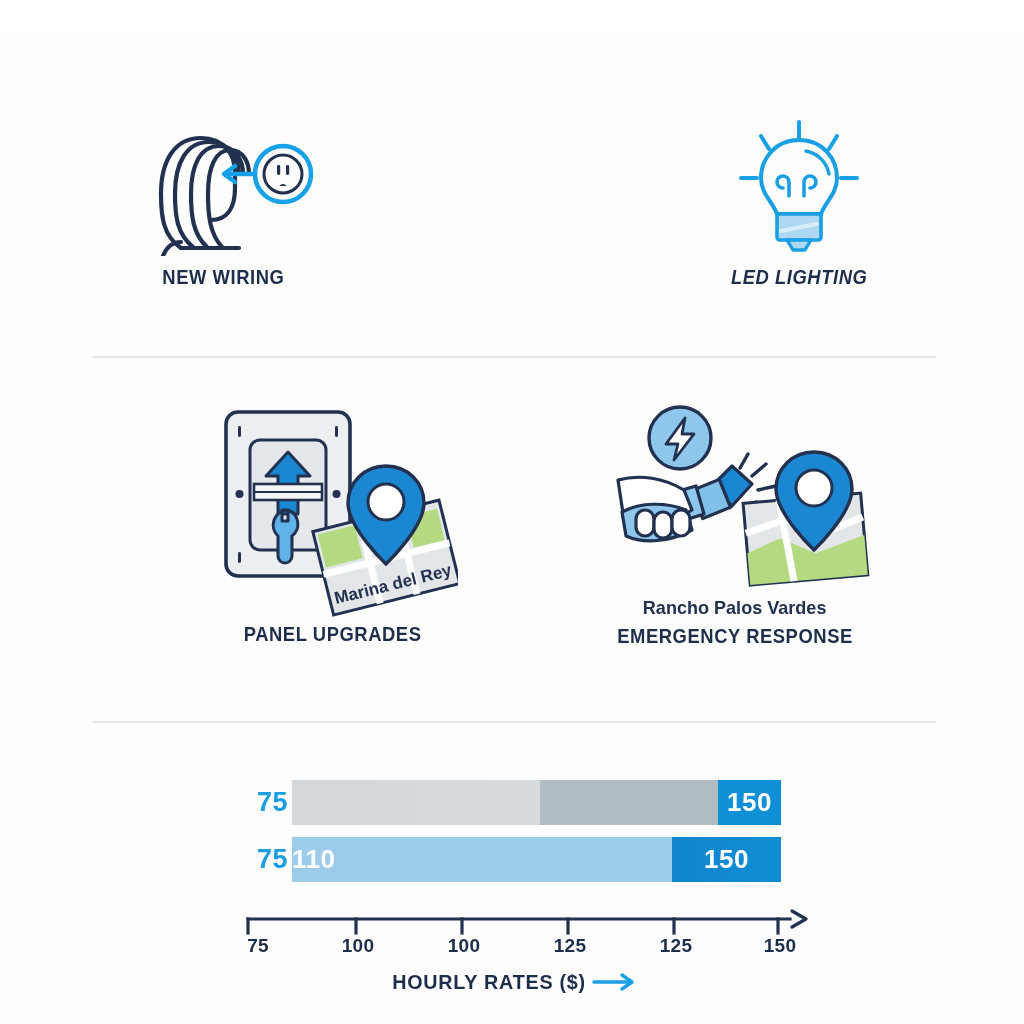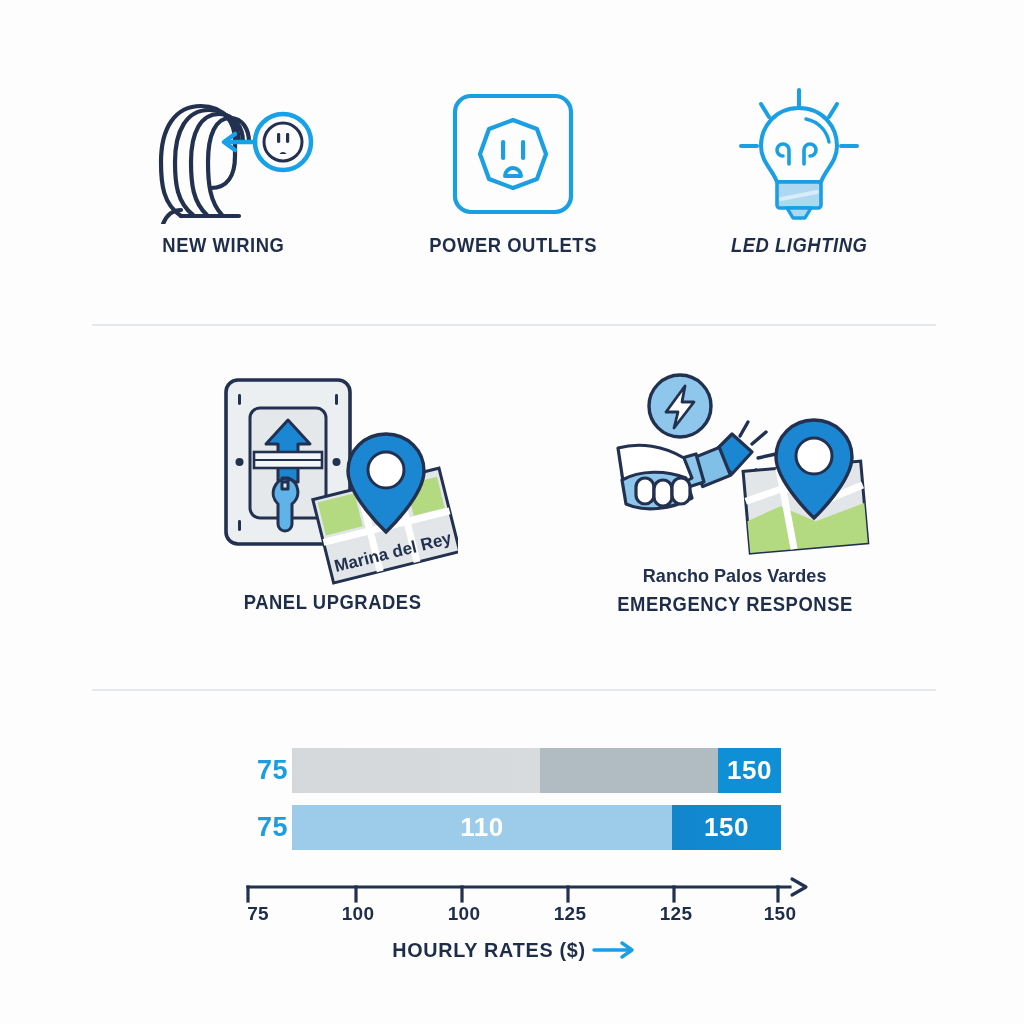--- a/index.html
+++ b/index.html
@@ -6,20 +6,21 @@
   body{
     width:1024px;height:1024px;
     background:#ffffff;
     font-family:"Liberation Sans", sans-serif;
     overflow:hidden;
     position:relative;
   }
   .infographic{
     position:absolute;inset:0;
     background:#fdfdfd;
+    margin-top:32px;
   }
 
   
   .svc-label{
     font-family:"Liberation Sans", sans-serif;
     font-weight:700;
     font-size:20px;
     letter-spacing:.6px;
     color:#1e2d4a;
     text-align:center;
@@ -71,21 +72,21 @@
     position:absolute;left:243px;width:45px;text-align:right;
     font-size:27px;font-weight:700;color:#1b9de2;
     letter-spacing:.5px;
   }
   .bar-track{
     position:absolute;left:292px;width:489px;height:45px;
     display:flex;overflow:hidden;
   }
   .seg{height:100%;display:flex;align-items:center;position:relative;}
   .seg-lbl{
-    width:100%;text-align:center;color:#ffffff;
+    width:100%;text-align:left;color:#ffffff;
     font-size:26px;font-weight:700;letter-spacing:.5px;
   }
   .seg-lbl.right{text-align:center;}
 
   
   .b1s1{width:50.7%;background:linear-gradient(90deg,#d4d8da 0%,#d7dbdd 100%);}
   .b1s2{width:36.4%;background:#b1bcc2;}
   .b1s3{width:12.9%;background:#0e8fd6;}
   
   .b2s1{width:77.7%;background:#9dcbea;}
@@ -139,32 +140,20 @@
 
           <g stroke="#17a1e8" stroke-width="4.5" fill="none" stroke-linecap="round" stroke-linejoin="round">
             <line x1="132" y1="58" x2="102" y2="58"></line>
             <polyline points="112,50 101,58 112,66"></polyline>
           </g>
         </svg>
       </div>
       <div class="svc-label lbl-row1">NEW WIRING</div>
     </div>
 
-    <div class="cell c2">
-      <div class="icon-box">
-        <svg width="200" height="140" viewBox="0 0 200 140">
-          <rect x="42" y="12" width="116" height="116" rx="16" ry="16" fill="none" stroke="#1a9fe3" stroke-width="4.2"></rect>
-          <path d="M100 36 L124 45 L133 70 L124 95 L100 104 L76 95 L67 70 L76 45 Z" fill="none" stroke="#1a9fe3" stroke-width="4.2" stroke-linejoin="round"></path>
-          <rect x="88" y="56" width="4.2" height="20" rx="2" fill="#1a9fe3"></rect>
-          <rect x="108" y="56" width="4.2" height="20" rx="2" fill="#1a9fe3"></rect>
-          <path d="M92 92 a8 8 0 0 1 16 0 z" fill="none" stroke="#1a9fe3" stroke-width="4" stroke-linejoin="round"></path>
-        </svg>
-      </div>
-      <div class="svc-label lbl-row1">POWER OUTLETS</div>
-    </div>
 
     <div class="cell c3">
       <div class="icon-box">
         <svg width="200" height="140" viewBox="0 0 200 140">
 
           <g stroke="#1a9fe3" stroke-width="4" stroke-linecap="round">
             <line x1="100" y1="6" x2="100" y2="22"></line>
             <line x1="62" y1="20" x2="70" y2="33"></line>
             <line x1="138" y1="20" x2="130" y2="33"></line>
             <line x1="42" y1="62" x2="58" y2="62"></line>

